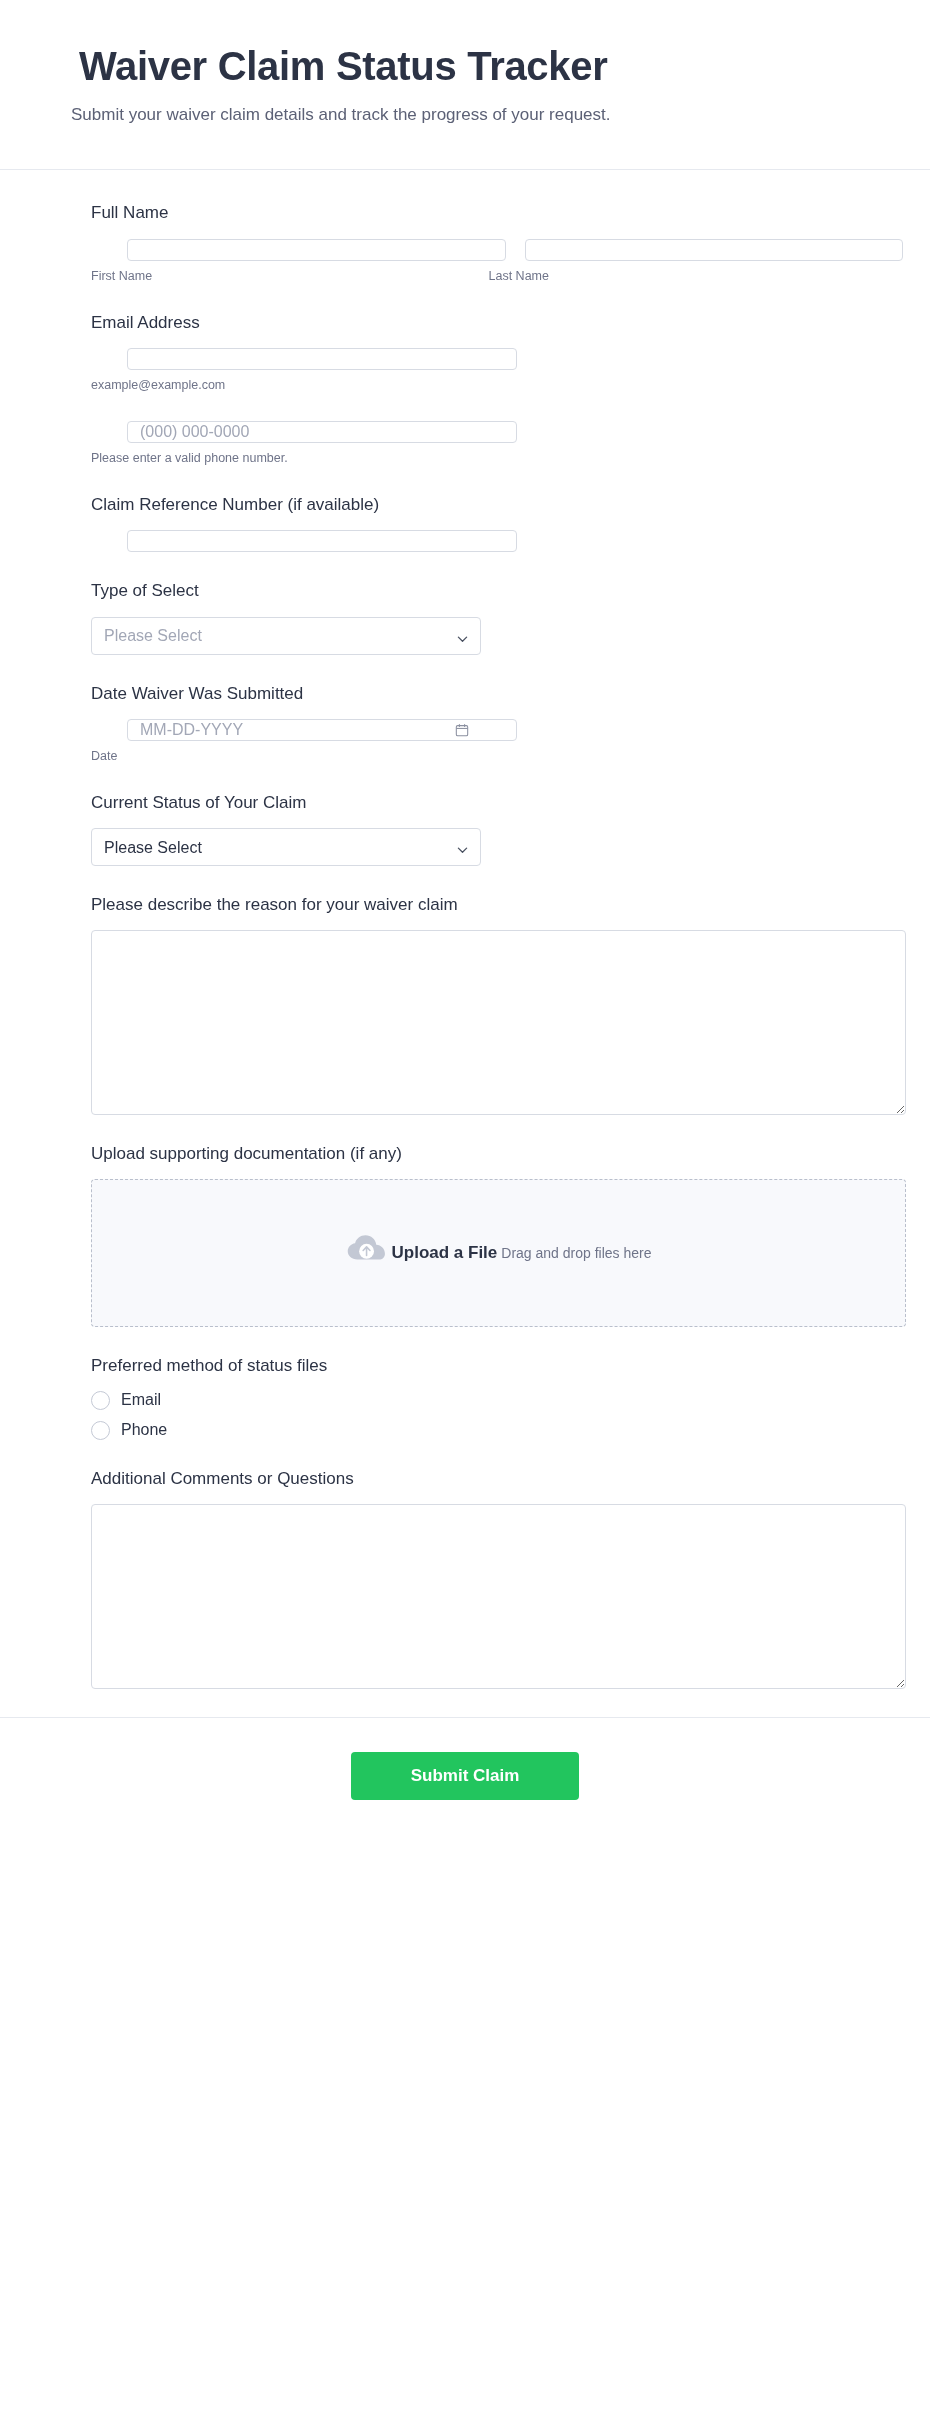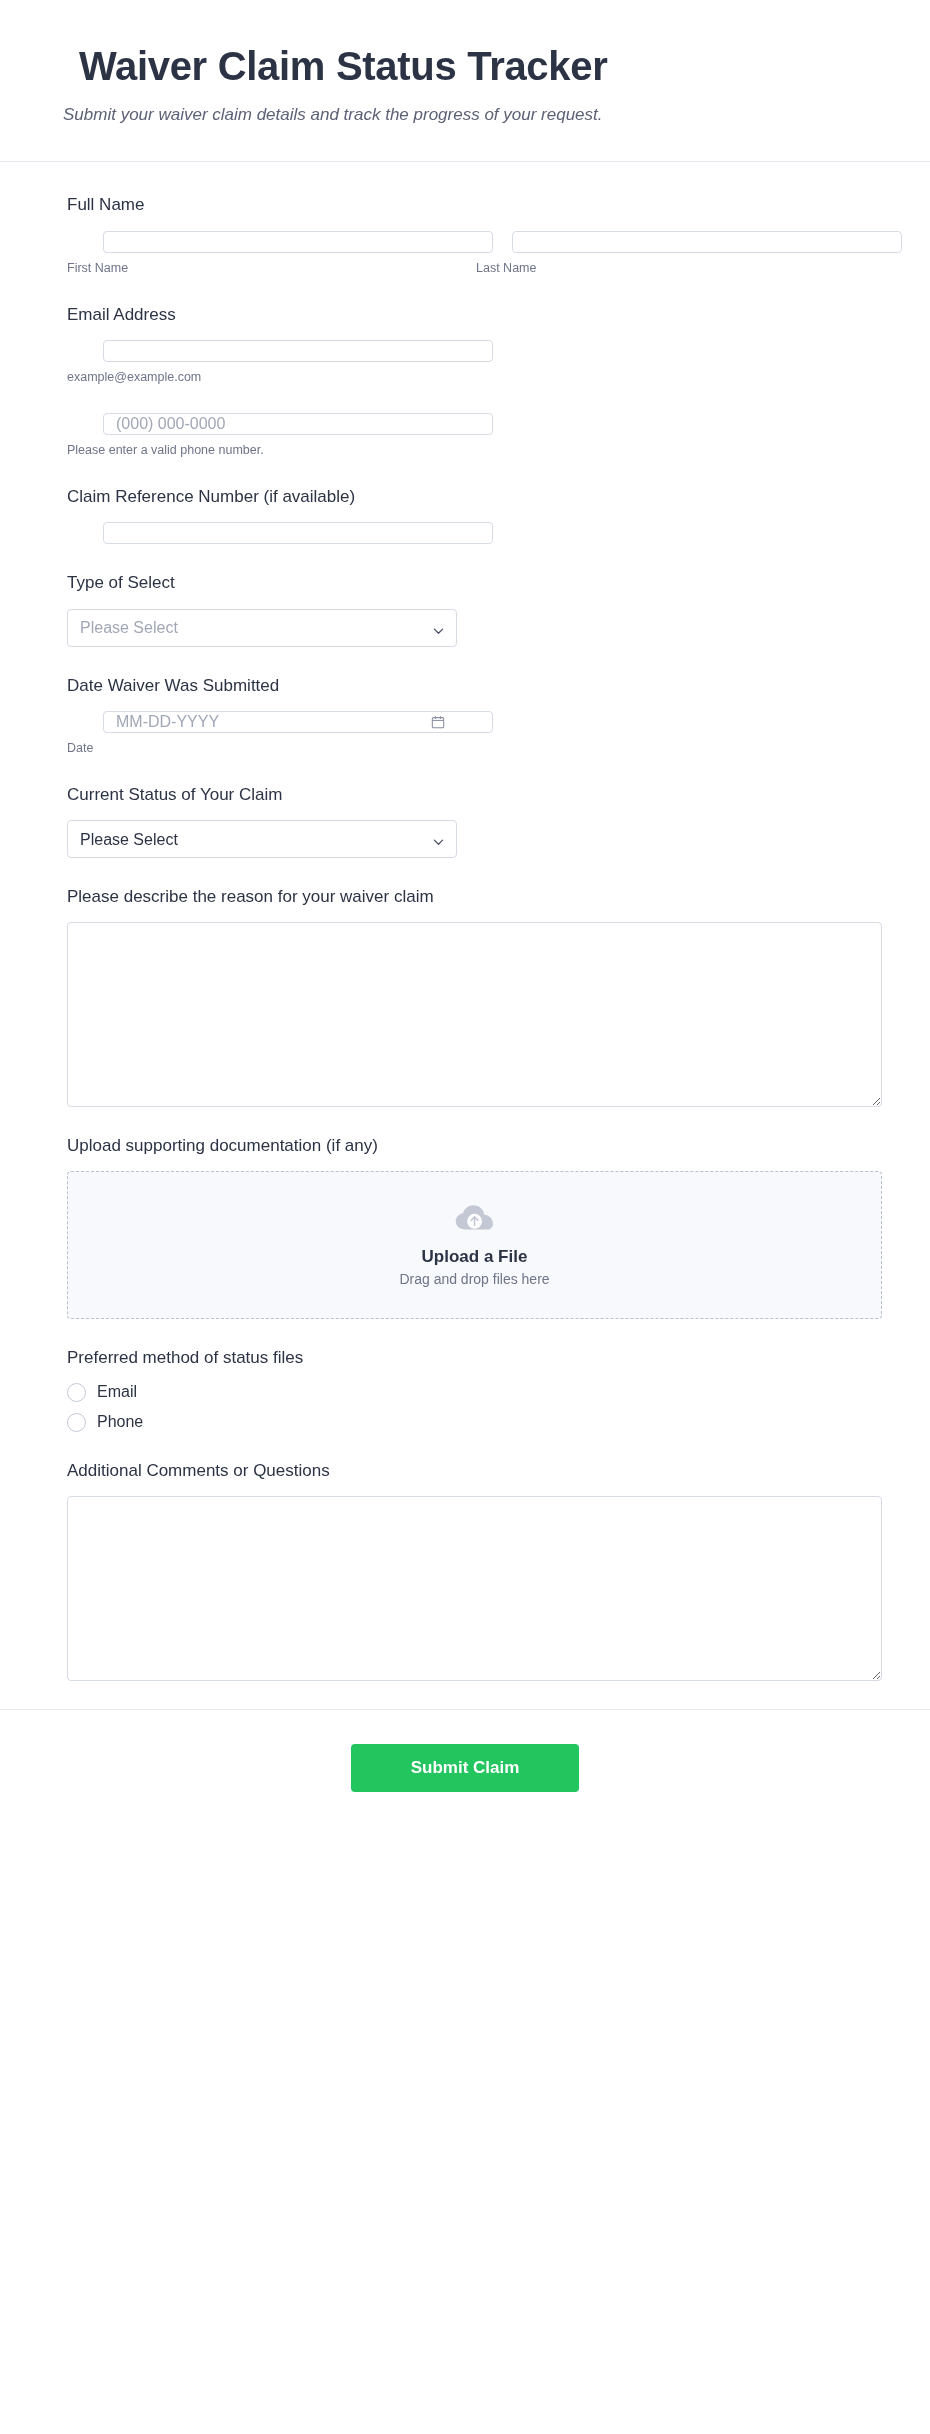--- a/index.html
+++ b/index.html
@@ -29,27 +29,26 @@
     line-height: 1.12;
     font-weight: bold;
     color: #2c3345;
     margin: 0 0 14px 16px;
     letter-spacing: -0.3px;
   }
   .form-subtitle {
     font-size: 17px;
     line-height: 1.45;
     color: #5c6176;
-    margin: 0;
+    margin: 8px;
     font-weight: normal;
-    font-style: italic;
   }
   
   .form-body {
-    padding: 32px 63px 0 67px;
+    padding: 32px 63px 0 91px;
   }
   .field {
     margin-bottom: 28px;
   }
   .field-label {
     display: block;
     font-size: 17px;
     line-height: 1.3;
     color: #2c3345;
     margin-bottom: 14px;
@@ -139,21 +138,21 @@
     line-height: 1.4;
   }
   
   .upload-box {
     width: 815px;
     height: 148px;
     border: 1px dashed #b9bfcc;
     border-radius: 4px;
     background: #f8f9fc;
     display: flex;
-    flex-direction: column;
+    flex-direction: row;
     align-items: center;
     justify-content: center;
     gap: 4px;
   }
   .upload-icon {
     color: #c3c8d4;
     margin-bottom: 4px;
   }
   .upload-title {
     font-size: 17px;

